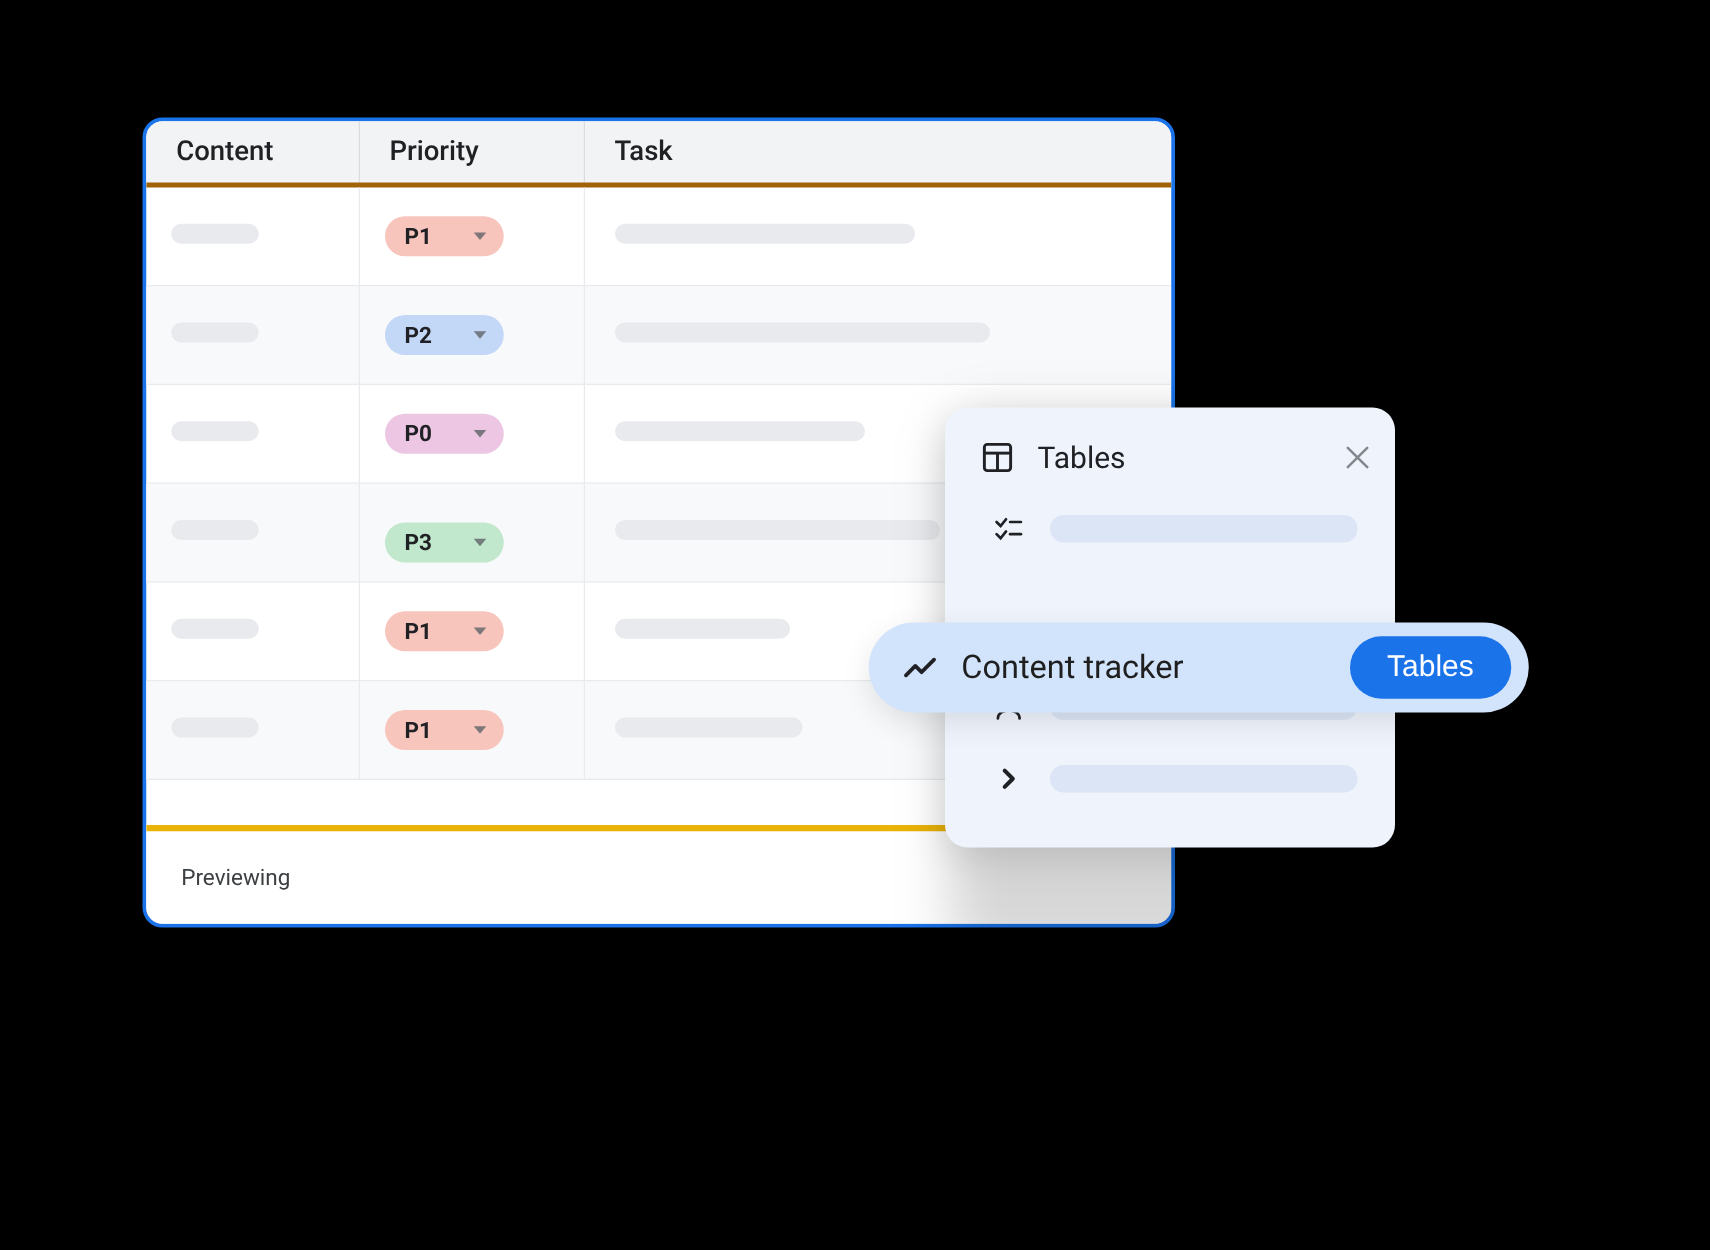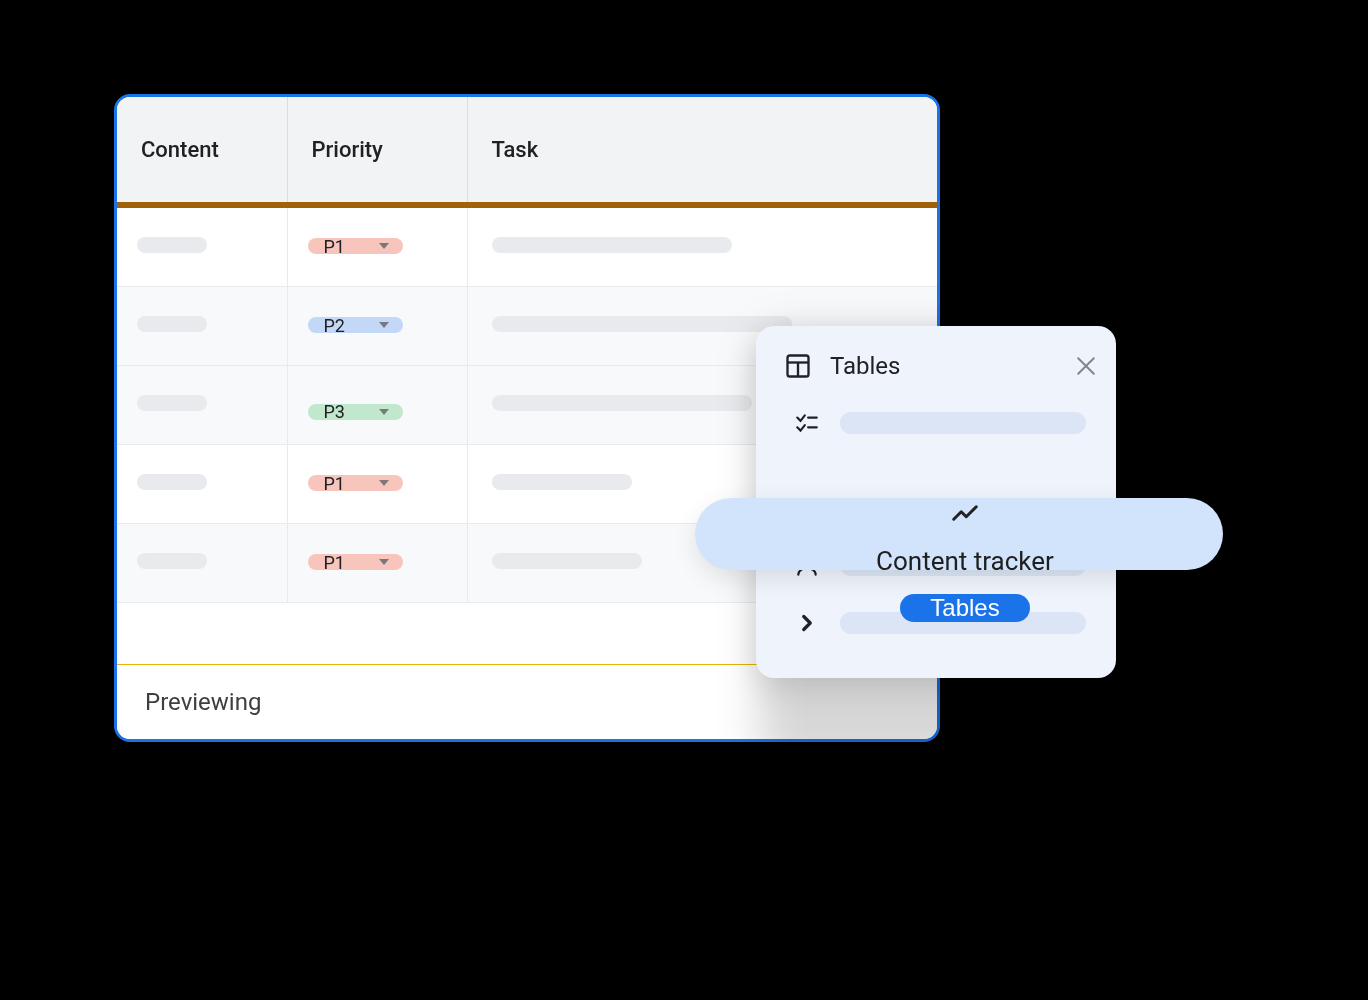--- a/index.html
+++ b/index.html
@@ -53,23 +53,23 @@
   table.datatable col.c1 { width: 170px; }
   table.datatable col.c2 { width: 180px; }
   table.datatable col.c3 { width: auto; }
 
   table.datatable th {
     background: #f1f3f4;
     text-align: left;
     font-weight: 500;
     font-size: 22px;
     color: #202124;
-    padding: 40px 24px;
+    padding: 12px 24px;
     border-right: 1px solid #dadce0;
-    border-bottom: 6px solid #a16207;
+    border-bottom: 4px solid #a16207;
   }
   table.datatable th:last-child { border-right: none; }
 
   table.datatable td {
     height: 78px;
     padding: 0 20px;
     border-right: 1px solid #e8eaed;
     border-bottom: 1px solid #e8eaed;
     vertical-align: middle;
   }
@@ -81,49 +81,49 @@
     display: inline-block;
     height: 16px;
     border-radius: 8px;
     background: #e8eaed;
   }
 
   .chip {
     display: inline-flex;
     align-items: center;
     gap: 34px;
-    height: 16px;
+    height: 32px;
     padding: 0 14px 0 16px;
     border-radius: 16px;
     font-size: 18px;
-    font-weight: 400;
+    font-weight: 700;
     color: #202124;
   }
   .chip .caret {
     width: 0; height: 0;
     border-left: 5px solid transparent;
     border-right: 5px solid transparent;
     border-top: 6px solid #5f6368;
     opacity: .8;
   }
   .chip.red    { background: #f8c5bd; }
   .chip.blue   { background: #c3d7f7; }
   .chip.pink   { background: #ecc6e3; }
   .chip.green  { background: #c1e7cc; margin-top: 16px; }
 
   .footer-bar {
     position: absolute;
     left: 0; right: 0; bottom: 0;
     height: 74px;
     background: #fff;
-    border-top: 1px solid #eab308;
+    border-top: 5px solid #eab308;
     display: flex;
     align-items: center;
     padding: 0 28px;
-    font-size: 24px;
+    font-size: 18px;
     color: #3c4043;
   }
 
   
   .panel-shadow {
     position: absolute;
     left: 760px;
     top: 334px;
     width: 360px;
     height: 430px;
@@ -172,21 +172,20 @@
     width: 488px;
     height: 72px;
     background: #d2e3fc;
     border-radius: 36px;
     display: flex;
     align-items: center;
     padding: 0 14px 0 26px;
     gap: 18px;
     z-index: 4;
     box-shadow: 0 8px 24px rgba(0,0,0,0.10);
-    flex-direction: column;
   }
   .highlight-row .label {
     flex: 1;
     font-size: 26px;
     color: #1f1f1f;
     font-weight: 400;
   }
   .insert-btn {
     background: #1a73e8;
     color: #fff;
@@ -247,20 +246,28 @@
             <td><span class="skeleton" style="width: 240px;"></span></td>
           </tr>
           <tr class="alt">
             <td><span class="skeleton" style="width: 70px;"></span></td>
             <td><span class="chip blue">
                 <span>P2</span>
                 <span class="caret"></span>
               </span></td>
             <td><span class="skeleton" style="width: 300px;"></span></td>
           </tr>
+          <tr>
+            <td><span class="skeleton" style="width: 70px;"></span></td>
+            <td><span class="chip pink">
+                <span>P0</span>
+                <span class="caret"></span>
+              </span></td>
+            <td><span class="skeleton" style="width: 200px;"></span></td>
+          </tr>
           <tr class="alt">
             <td><span class="skeleton" style="width: 70px;"></span></td>
             <td><span class="chip green">
                 <span>P3</span>
                 <span class="caret"></span>
               </span></td>
             <td><span class="skeleton" style="width: 260px;"></span></td>
           </tr>
           <tr>
             <td><span class="skeleton" style="width: 70px;"></span></td>

